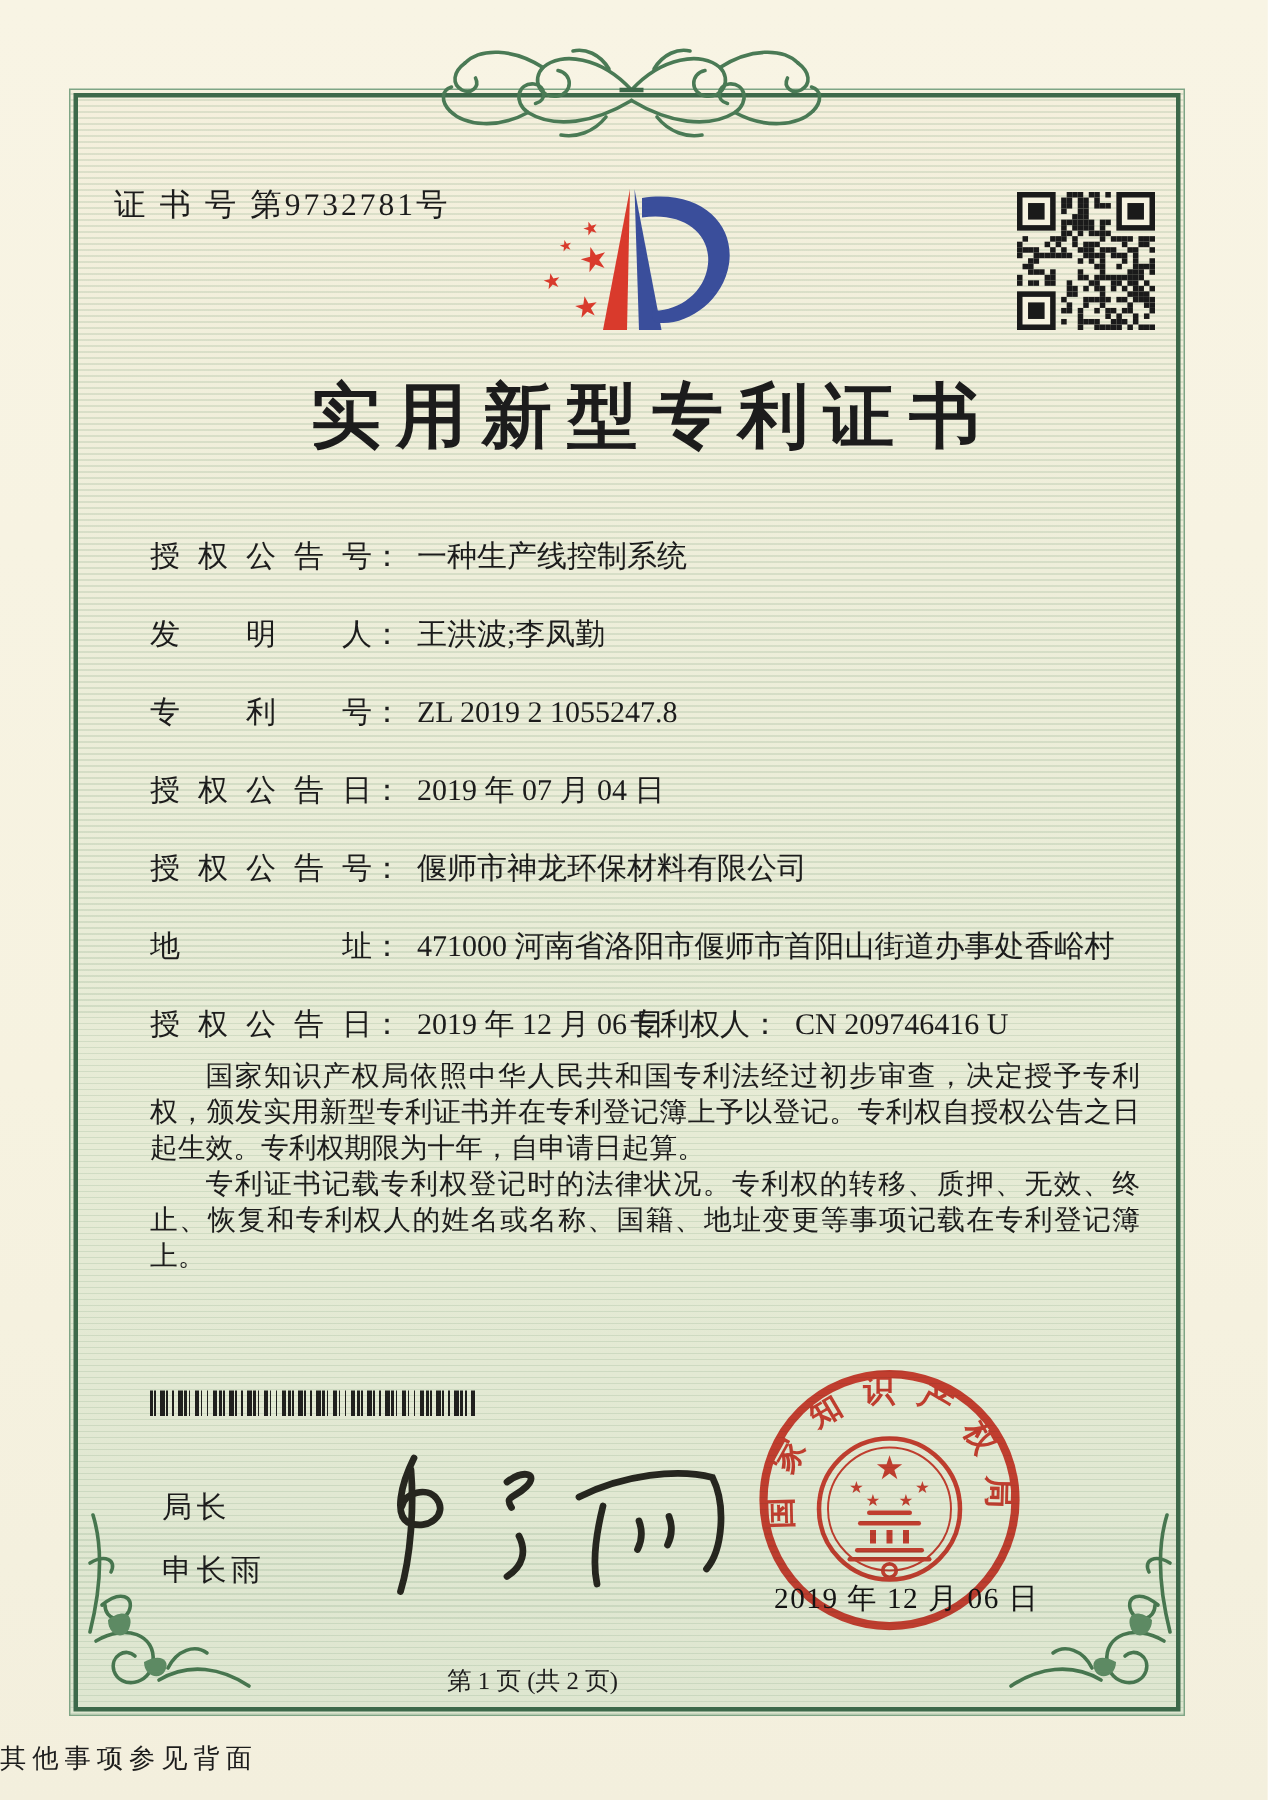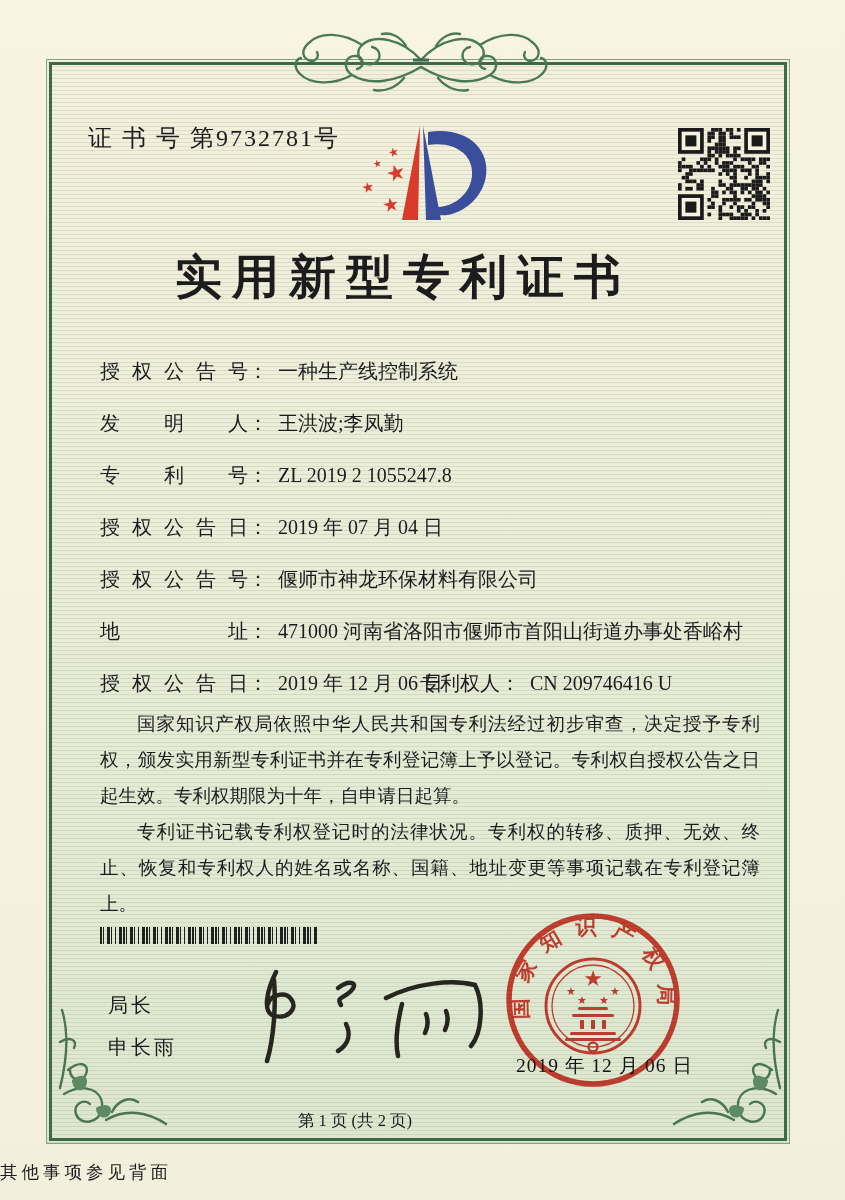--- a/index.html
+++ b/index.html
@@ -22,43 +22,43 @@
       repeating-linear-gradient(0deg, rgba(120,158,122,0.20) 0 1px, rgba(0,0,0,0) 1px 4px),
       linear-gradient(180deg,#f5f0dd 0%, #eeeeda 30%, #e6ebd5 65%, #dee6d0 100%);
   }
   .frame-inner { position:absolute; inset:2px; border:3px solid #3d694a; }
   .ornament-top { position:absolute; left:278px; top:22px; }
   .flourish { position:absolute; }
   .flourish-bl { left:52px; top:1008px; }
   .flourish-br { left:658px; top:1008px; transform:scaleX(-1); }
   
   .cert-no {
-    position:absolute; left:88px; top:122px;
-    font-size:24px; letter-spacing:2px;
+    position:absolute; left:76px; top:122px;
+    font-size:21px; letter-spacing:2px;
   }
   .logo { position:absolute; left:338px; top:118px; }
   .qr { position:absolute; left:678px; top:128px; width:92px; height:92px; }
   .title {
-    position:absolute; left:31px; top:246px; width:744px;
+    position:absolute; left:63px; top:246px; width:744px;
     text-align:center; font-size:47px; font-weight:700; letter-spacing:10px;
   }
   
   .fields { position:absolute; left:100px; top:358px; width:660px; font-size:20px; }
   .field-row { position:relative; line-height:26px; margin-bottom:26px; white-space:nowrap; }
   .f-label {
     display:inline-block; width:148px;
     text-align:justify; text-align-last:justify; vertical-align:bottom;
   }
   .f-colon { display:inline-block; }
   .f-value { margin-left:10px; }
   .grant-no { position:absolute; left:320px; top:0; }
   
   .paragraphs {
     position:absolute; left:100px; top:706px; width:660px;
-    font-size:18.5px; line-height:36px; text-align:justify;
+    font-size:18.5px; line-height:24px; text-align:justify;
   }
   .paragraphs p { text-indent:2em; }
   
   .barcode {
     position:absolute; left:100px; top:927px; width:218px; height:17px;
     background: repeating-linear-gradient(90deg,
       #20201e 0 2px, transparent 2px 3px,
       #20201e 3px 4px, transparent 4px 7px,
       #20201e 7px 10px, transparent 10px 11px,
       #20201e 11px 12px, transparent 12px 15px,

